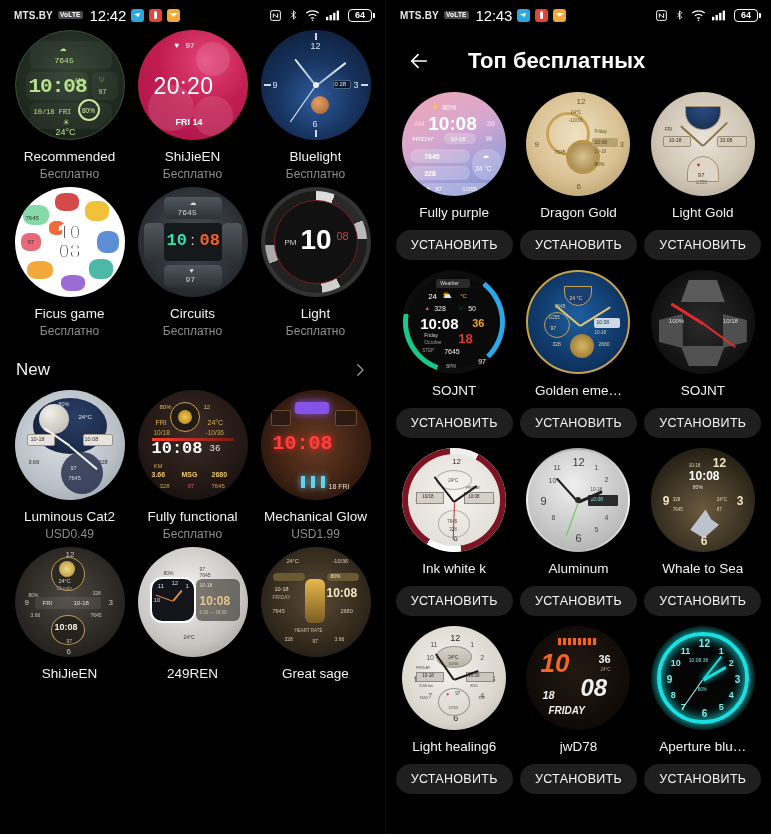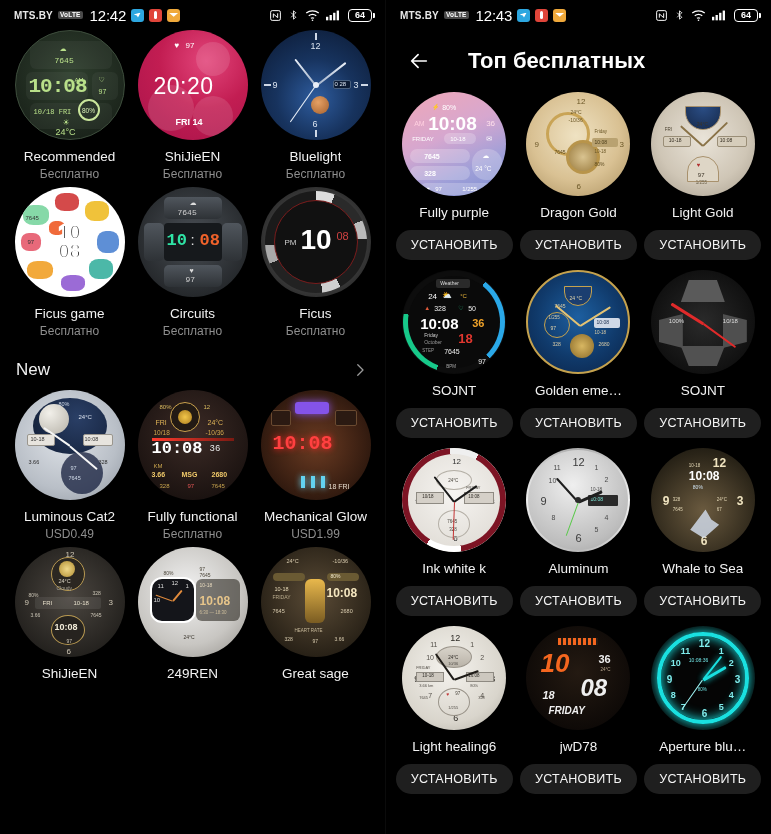--- a/index.html
+++ b/index.html
@@ -337,21 +337,21 @@
       </div>
 
       <div class="cell">
         <div class="face ficus">
           <div class="ficus-ring"></div>
           <div class="ficus-in"></div>
           <span class="txt" style="left:24px;top:52px;font-size:8px;color:#cfcfcf;">PM</span>
           <span class="txt" style="left:40px;top:39px;font-size:28px;font-weight:700;color:#fff;">10</span>
           <span class="txt" style="left:76px;top:44px;font-size:11px;color:#d04242;">08</span>
         </div>
-        <div class="face-name">Ficus</div>
+        <div class="face-name">Light</div>
         <div class="face-price">Бесплатно</div>
       </div>
     </div>
 
     <div class="section-head" style="padding-top:16px;">
       <span class="section-title">New</span>
       <span class="chev">
         <svg width="18" height="18" viewBox="0 0 24 24">
           <path d="M9 5l7 7-7 7" fill="none" stroke="#9a9a9a" stroke-width="1.7" stroke-linecap="round" stroke-linejoin="round"></path>
         </svg>

